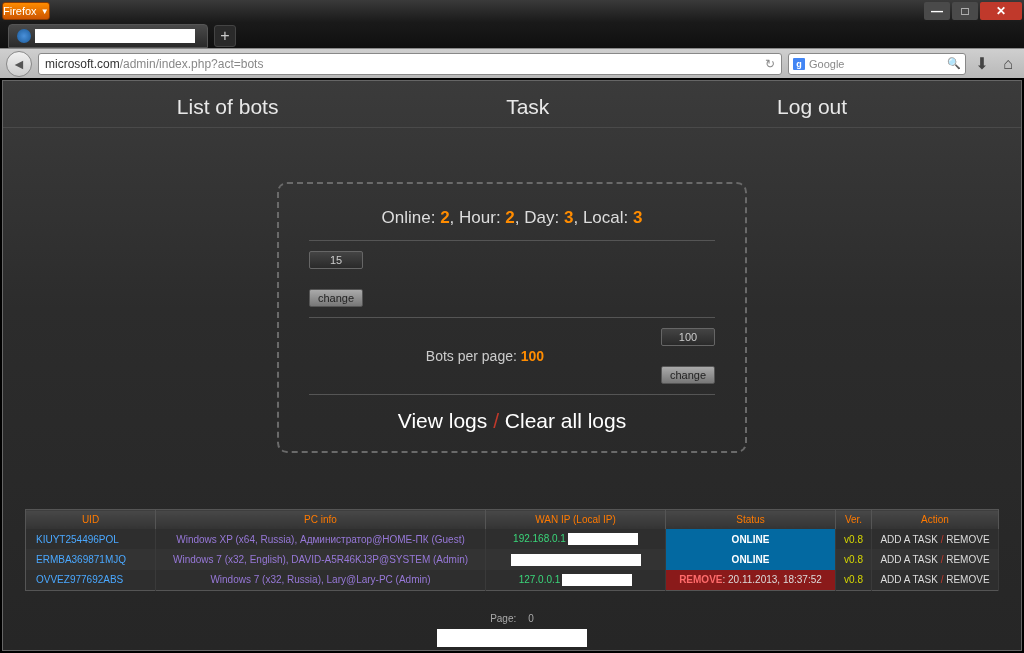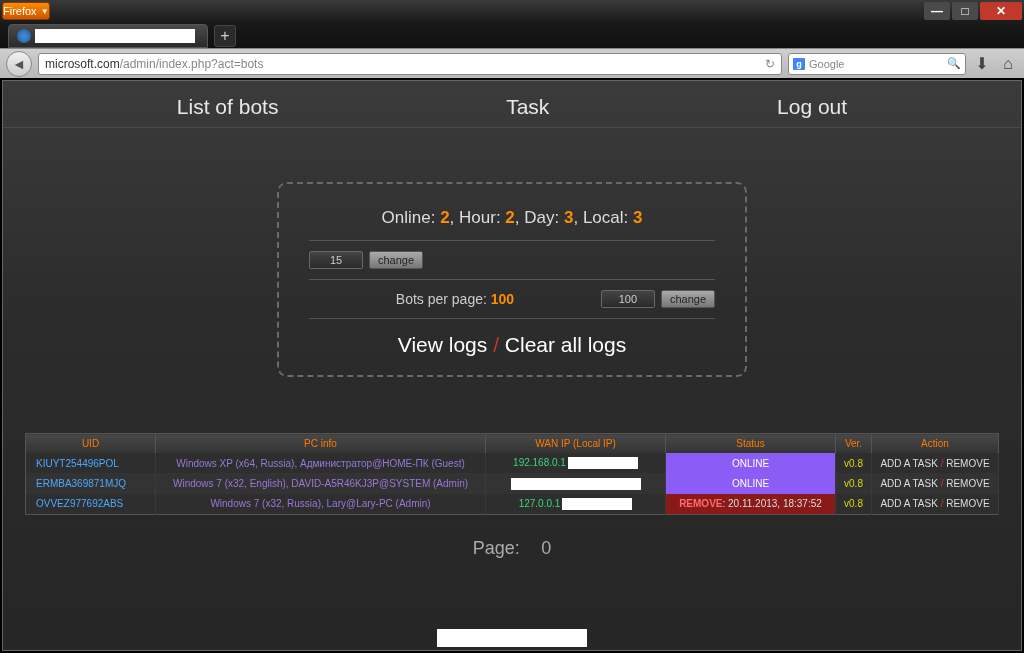--- a/index.html
+++ b/index.html
@@ -41,46 +41,46 @@
 .top-nav { display: flex; justify-content: space-around; padding: 14px 60px 8px; border-bottom: 1px solid #4a4a4a; }
 .top-nav a { color: #e8e8e8; font-size: 21px; text-decoration: none; }
 
 
 .dashed-panel { width: 470px; margin: 54px auto 0; border: 2px dashed #6a6a6a; border-radius: 10px; padding: 16px 30px 18px; text-align: center; }
 .stat-line { font-size: 17px; color: #ddd; padding: 8px 0 12px; border-bottom: 1px solid #555;}
 .stat-line .num { color: #ff8c00; font-weight: bold; }
 .setting-row { display: flex; align-items: center; justify-content: space-between; padding: 10px 0; border-bottom:1px solid #555; font-size: 14px; color: #ccc; }
 .setting-row .left { flex:1; text-align:center;}
 .setting-row .val { color: #ff8c00; font-weight: bold; }
-.setting-row .controls { display: flex; gap: 6px; align-items: center; }
+.setting-row .controls { display: flex; gap: 20px; align-items: center; flex-direction: column; }
 .num-input { width: 54px; height: 18px; background: linear-gradient(#444,#2a2a2a); border: 1px solid #666; color: #ccc; font-size: 11px; text-align: center; border-radius:2px;}
 .chg-btn { height: 18px; padding: 0 8px; background: linear-gradient(#aaa,#777); border: 1px solid #555; color: #222; font-size: 11px; border-radius:2px; display:flex; align-items:center;}
 .log-links { padding-top: 14px; font-size: 21px; }
 .log-links a { color: #fff; text-decoration: none; }
 .log-links .sep { color: #c0392b; }
 
 
 .bot-table { width: 974px; margin: 56px auto 0; border-collapse: collapse; font-size: 10px; border:1px solid #555;}
 .bot-table th { color: #ff7a00; font-weight: normal; padding: 4px; background: linear-gradient(#484848,#333); border-right:1px solid #555;}
 .bot-table td { padding: 4px 6px; text-align: center; border-right:1px solid #3a3a3a;}
 .bot-table tr.row { background: #2e2e2e; }
 .bot-table tr.row:nth-child(even) { background: #333; }
 .uid { color: #4aa8ff; text-align:left !important; padding-left:10px !important;}
 .pcinfo { color: #9778d8; }
 .ip { color: #3ad67a; }
 .ip .blank { display:inline-block; background:#fff; width:70px; height:12px; vertical-align:middle; margin-left:2px;}
 .ip .blank2 { display:inline-block; background:#fff; width:130px; height:12px; vertical-align:middle;}
-.status-online { background: #8b5cf6; color: #fff; font-weight: normal; }
+.status-online { background: #0369a1; color: #fff; font-weight: bold; }
 .status-offline { background: #8a1a1a; color: #ddd; }
 .status-offline .lbl { color:#ff6b6b; font-weight:bold;}
 .ver { color: #d8d800; }
 .action a { color: #ddd; text-decoration: none; }
 .action .sep { color: #c0392b; }
 
-.pager { text-align: center; color: #aaa; font-family: monospace; font-size: 18px; margin-top: 22px; }
+.pager { text-align: center; color: #aaa; font-family: monospace; font-size: 10px; margin-top: 22px; }
 
 .bottom-blank { position:absolute; bottom:6px; left:50%; transform:translateX(-50%); width:150px; height:18px; background:#fff;}
 </style>
 </head>
 <body>
 
 <div class="window-chrome">
 
   <div class="title-bar">
     <div class="ff-badge">

